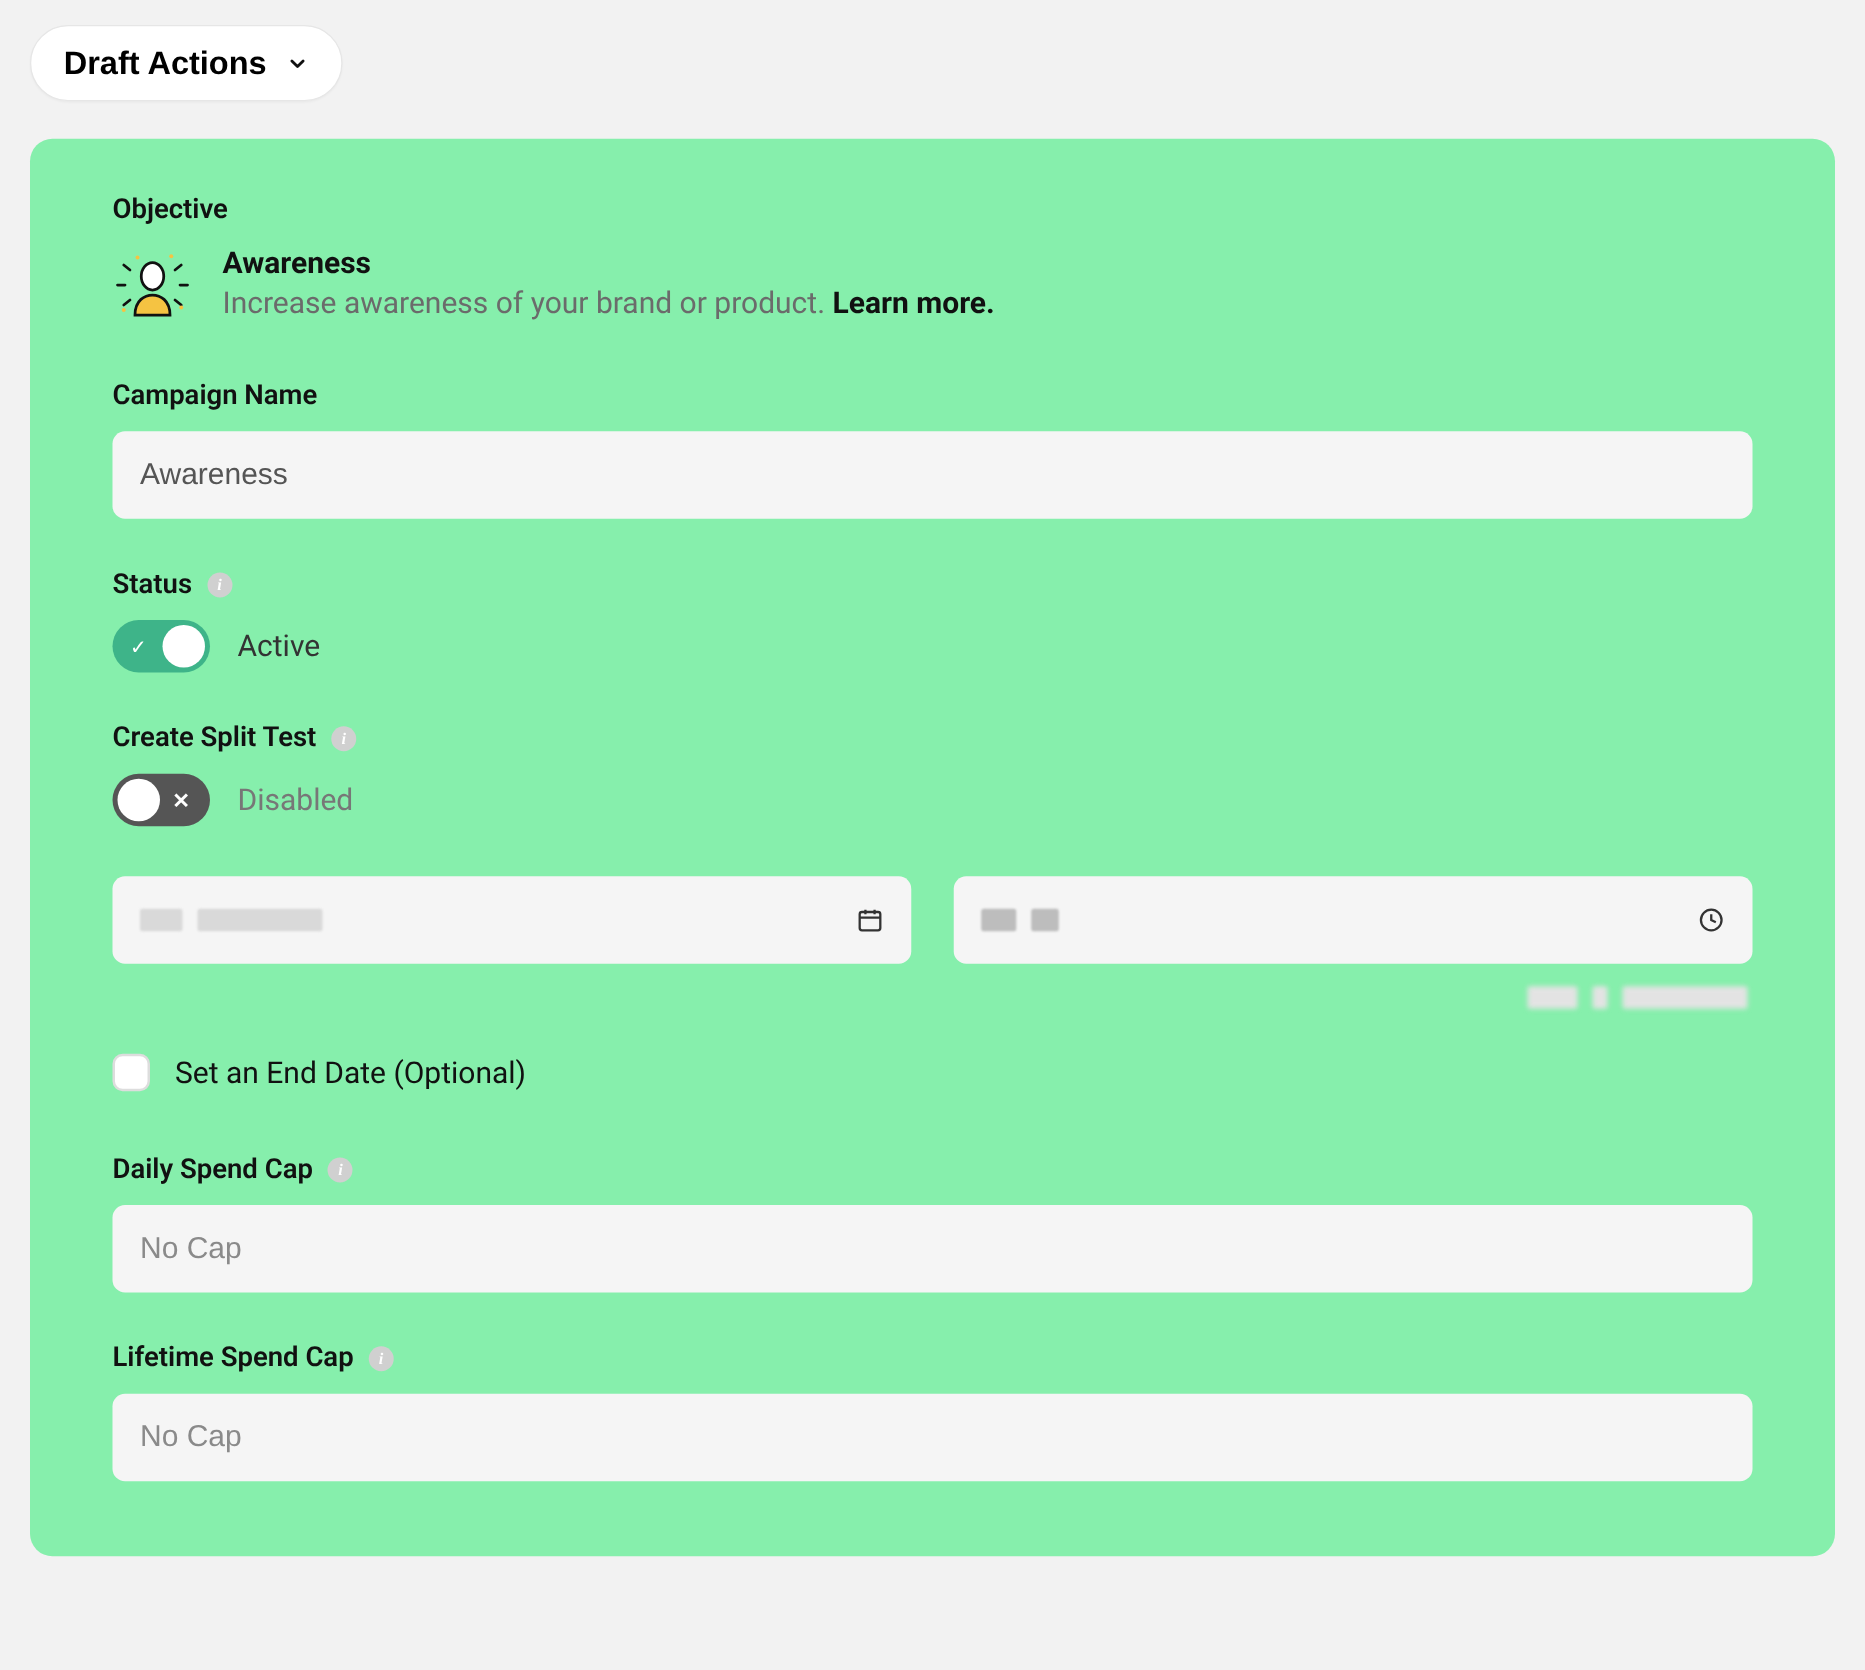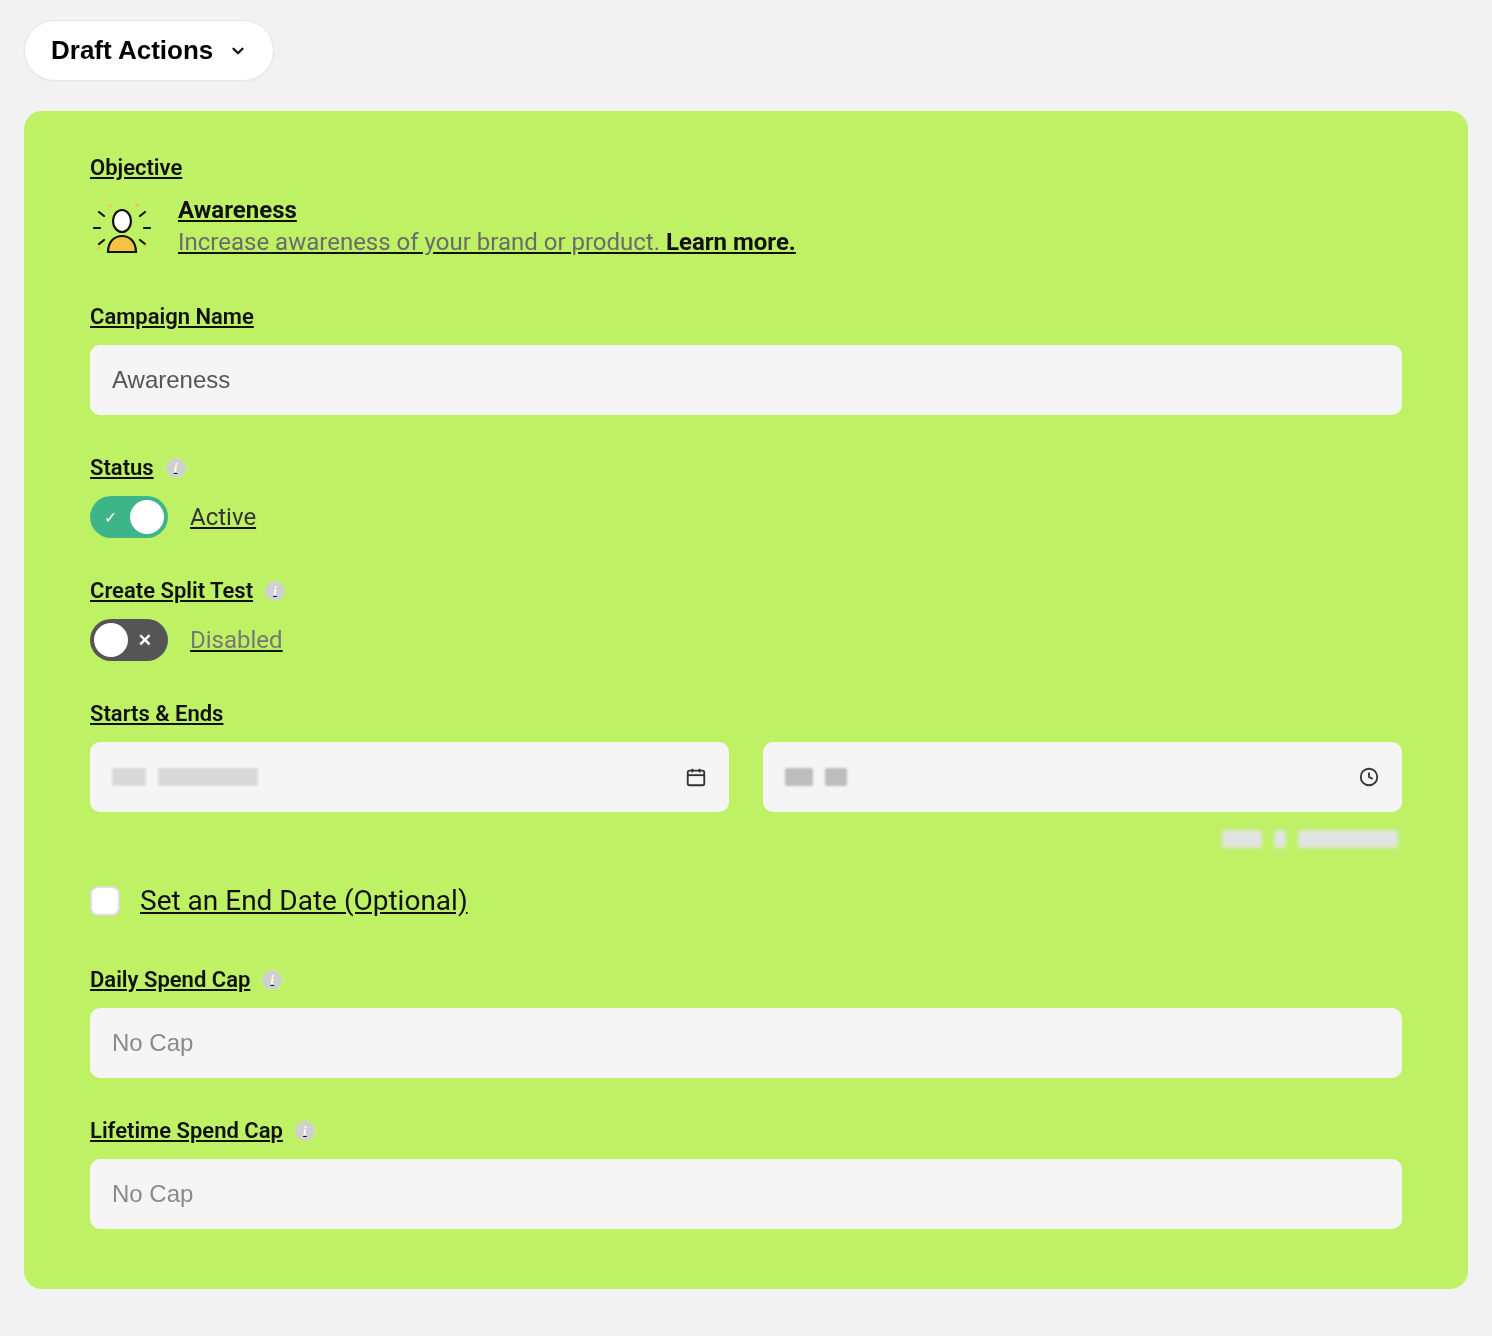--- a/index.html
+++ b/index.html
@@ -29,25 +29,24 @@
     font-size: 26px;
     font-weight: 650;
     display: flex;
     align-items: center;
     gap: 16px;
     cursor: pointer;
     box-shadow: 0 1px 2px rgba(0,0,0,0.04);
   }
   .draft-actions-btn svg { width: 18px; height: 18px; }
   .card {
-    background: #bef264;
+    background: #86efac;
     border-radius: 18px;
     margin: 10px 24px 24px 24px;
     padding: 44px 66px 60px 66px;
-    text-decoration: underline;
   }
   .section-label {
     font-size: 22px;
     font-weight: 650;
     margin-bottom: 16px;
     display: flex;
     align-items: center;
     gap: 12px;
   }
   .objective-row {
@@ -187,21 +186,21 @@
     margin-bottom: 50px;
   }
   .checkbox {
     width: 30px;
     height: 30px;
     border: 2px solid #ddd;
     border-radius: 8px;
     background: #fff;
     cursor: pointer;
   }
-  .checkbox-label { font-size: 28px; }
+  .checkbox-label { font-size: 24px; }
   .icon-svg { flex: 0 0 auto; }
 </style>
 </head>
 <body>
 
 <div class="header-row">
   <button class="draft-actions-btn">
     <span>Draft Actions</span>
     <svg viewBox="0 0 24 24" fill="none" stroke="#111" stroke-width="3" stroke-linecap="round" stroke-linejoin="round">
         <polyline points="6 9 12 15 18 9"></polyline>
@@ -264,21 +263,20 @@
     <div class="toggle-row">
       <div class="toggle toggle-off">
         <div class="knob"></div>
         <span class="x-mark">✕</span>
       </div>
       <div class="toggle-label muted">Disabled</div>
     </div>
   </div>
 
   <div class="field-block">
-    <div class="section-label">Starts &amp; Ends</div>
     <div class="dates-row">
       <div class="date-box">
         <div class="redacted-group">
           <div class="redacted" style="width:34px"></div>
           <div class="redacted" style="width:100px"></div>
         </div>
         <svg width="22" height="22" viewBox="0 0 24 24" fill="none" stroke="#333" stroke-width="2">
             <rect x="3" y="5" width="18" height="16" rx="2"></rect>
             <line x1="3" y1="10" x2="21" y2="10"></line>
             <line x1="8" y1="3" x2="8" y2="7"></line>

